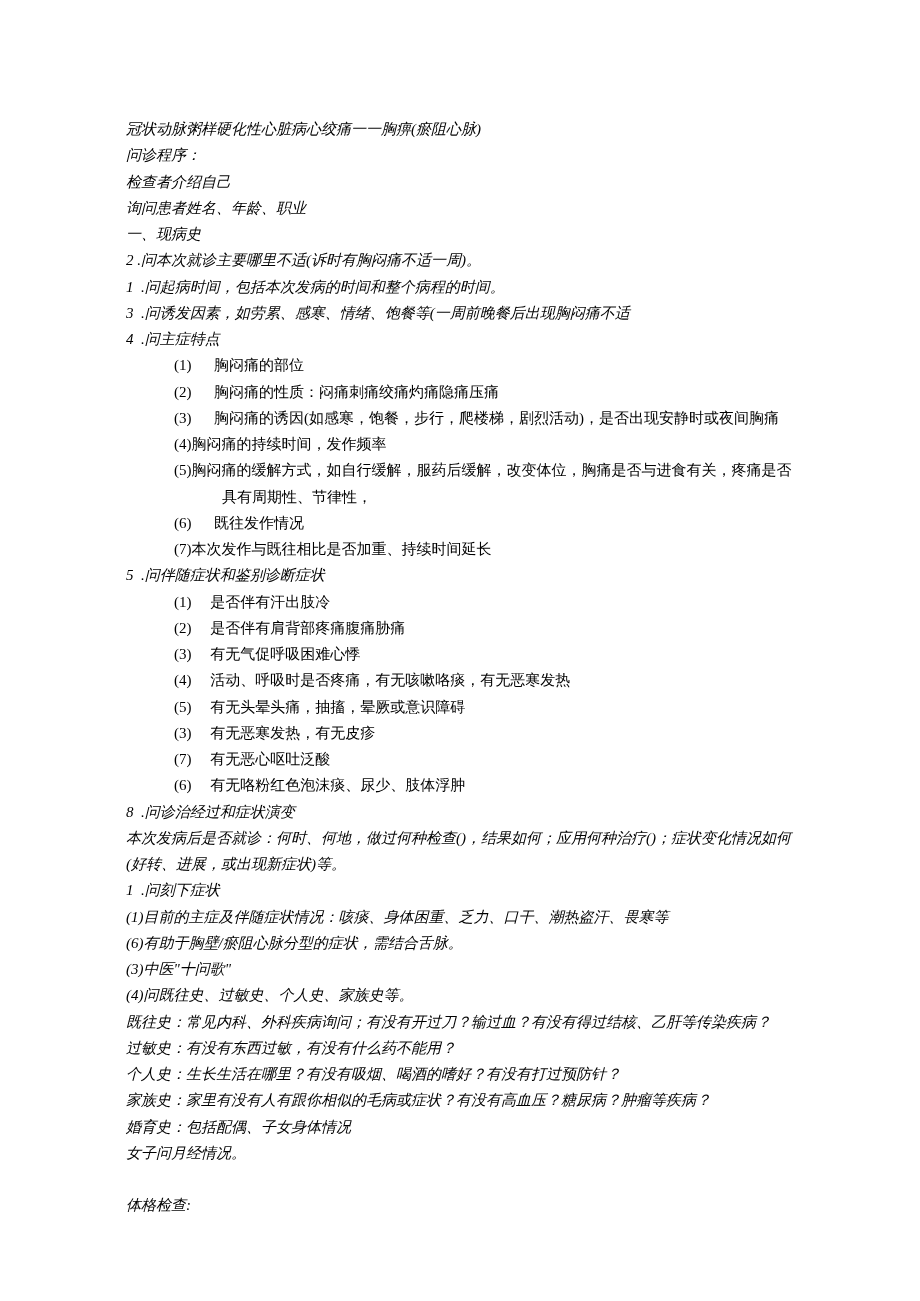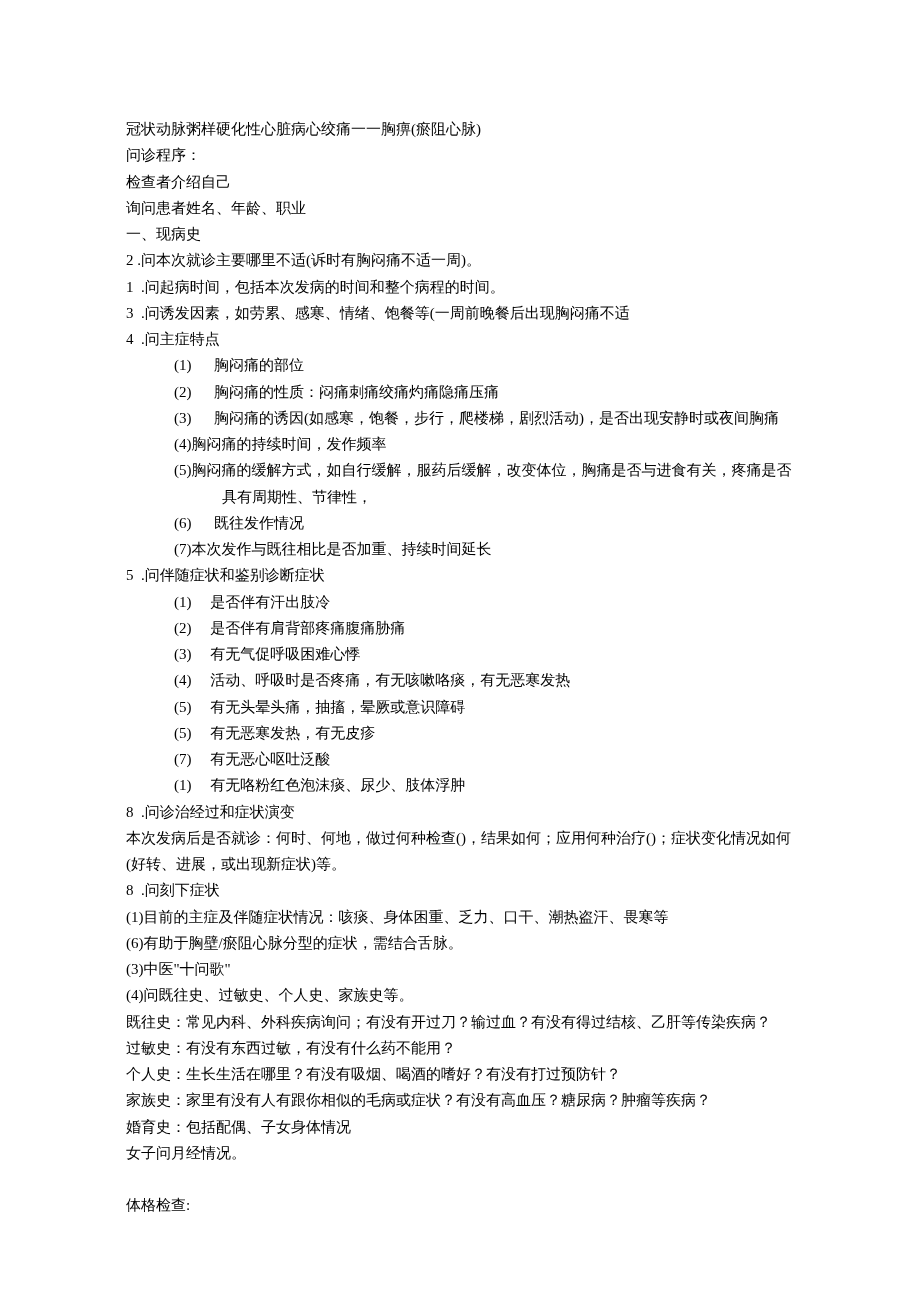--- a/index.html
+++ b/index.html
@@ -7,21 +7,21 @@
     padding: 116px 122px 60px 126px;
     font-family: "SimSun", "宋体", serif;
     font-size: 15px;
     line-height: 1.75;
     color: #000;
     background: #fff;
     width: 920px;
     box-sizing: border-box;
   }
   .line { white-space: pre-wrap; }
-  .lvl1 { padding-left: 0; }
+  .lvl1 { padding-left: 0; font-style: italic; }
   .lvl2 { padding-left: 3.2em; text-indent: -3.2em; margin-left: 3.2em; }
 </style>
 </head>
 <body>
 
 <div class="line lvl1">冠状动脉粥样硬化性心脏病心绞痛一一胸痹(瘀阻心脉)</div>
 <div class="line lvl1">问诊程序：</div>
 <div class="line lvl1">检查者介绍自己</div>
 <div class="line lvl1">询问患者姓名、年龄、职业</div>
 <div class="line lvl1">一、现病史</div>
@@ -38,28 +38,28 @@
 <div class="line lvl2">(5)胸闷痛的缓解方式，如自行缓解，服药后缓解，改变体位，胸痛是否与进食有关，疼痛是否具有周期性、节律性，</div>
 <div class="line lvl2">(6)      既往发作情况</div>
 <div class="line lvl2">(7)本次发作与既往相比是否加重、持续时间延长</div>
 
 <div class="line lvl1">5  .问伴随症状和鉴别诊断症状</div>
 <div class="line lvl2">(1)     是否伴有汗出肢冷</div>
 <div class="line lvl2">(2)     是否伴有肩背部疼痛腹痛胁痛</div>
 <div class="line lvl2">(3)     有无气促呼吸困难心悸</div>
 <div class="line lvl2">(4)     活动、呼吸时是否疼痛，有无咳嗽咯痰，有无恶寒发热</div>
 <div class="line lvl2">(5)     有无头晕头痛，抽搐，晕厥或意识障碍</div>
-<div class="line lvl2">(5)     有无恶寒发热，有无皮疹</div>
+<div class="line lvl2">(3)     有无恶寒发热，有无皮疹</div>
 <div class="line lvl2">(7)     有无恶心呕吐泛酸</div>
-<div class="line lvl2">(1)     有无咯粉红色泡沫痰、尿少、肢体浮肿</div>
+<div class="line lvl2">(6)     有无咯粉红色泡沫痰、尿少、肢体浮肿</div>
 
 <div class="line lvl1">8  .问诊治经过和症状演变</div>
 <div class="line lvl1">本次发病后是否就诊：何时、何地，做过何种检查()，结果如何；应用何种治疗()；症状变化情况如何(好转、进展，或出现新症状)等。</div>
 
-<div class="line lvl1">8  .问刻下症状</div>
+<div class="line lvl1">1  .问刻下症状</div>
 <div class="line lvl1">(1)目前的主症及伴随症状情况：咳痰、身体困重、乏力、口干、潮热盗汗、畏寒等</div>
 <div class="line lvl1">(6)有助于胸壁/瘀阻心脉分型的症状，需结合舌脉。</div>
 <div class="line lvl1">(3)中医"十问歌"</div>
 <div class="line lvl1">(4)问既往史、过敏史、个人史、家族史等。</div>
 
 <div class="line lvl1">既往史：常见内科、外科疾病询问；有没有开过刀？输过血？有没有得过结核、乙肝等传染疾病？</div>
 <div class="line lvl1">过敏史：有没有东西过敏，有没有什么药不能用？</div>
 <div class="line lvl1">个人史：生长生活在哪里？有没有吸烟、喝酒的嗜好？有没有打过预防针？</div>
 <div class="line lvl1">家族史：家里有没有人有跟你相似的毛病或症状？有没有高血压？糖尿病？肿瘤等疾病？</div>
 <div class="line lvl1">婚育史：包括配偶、子女身体情况</div>

